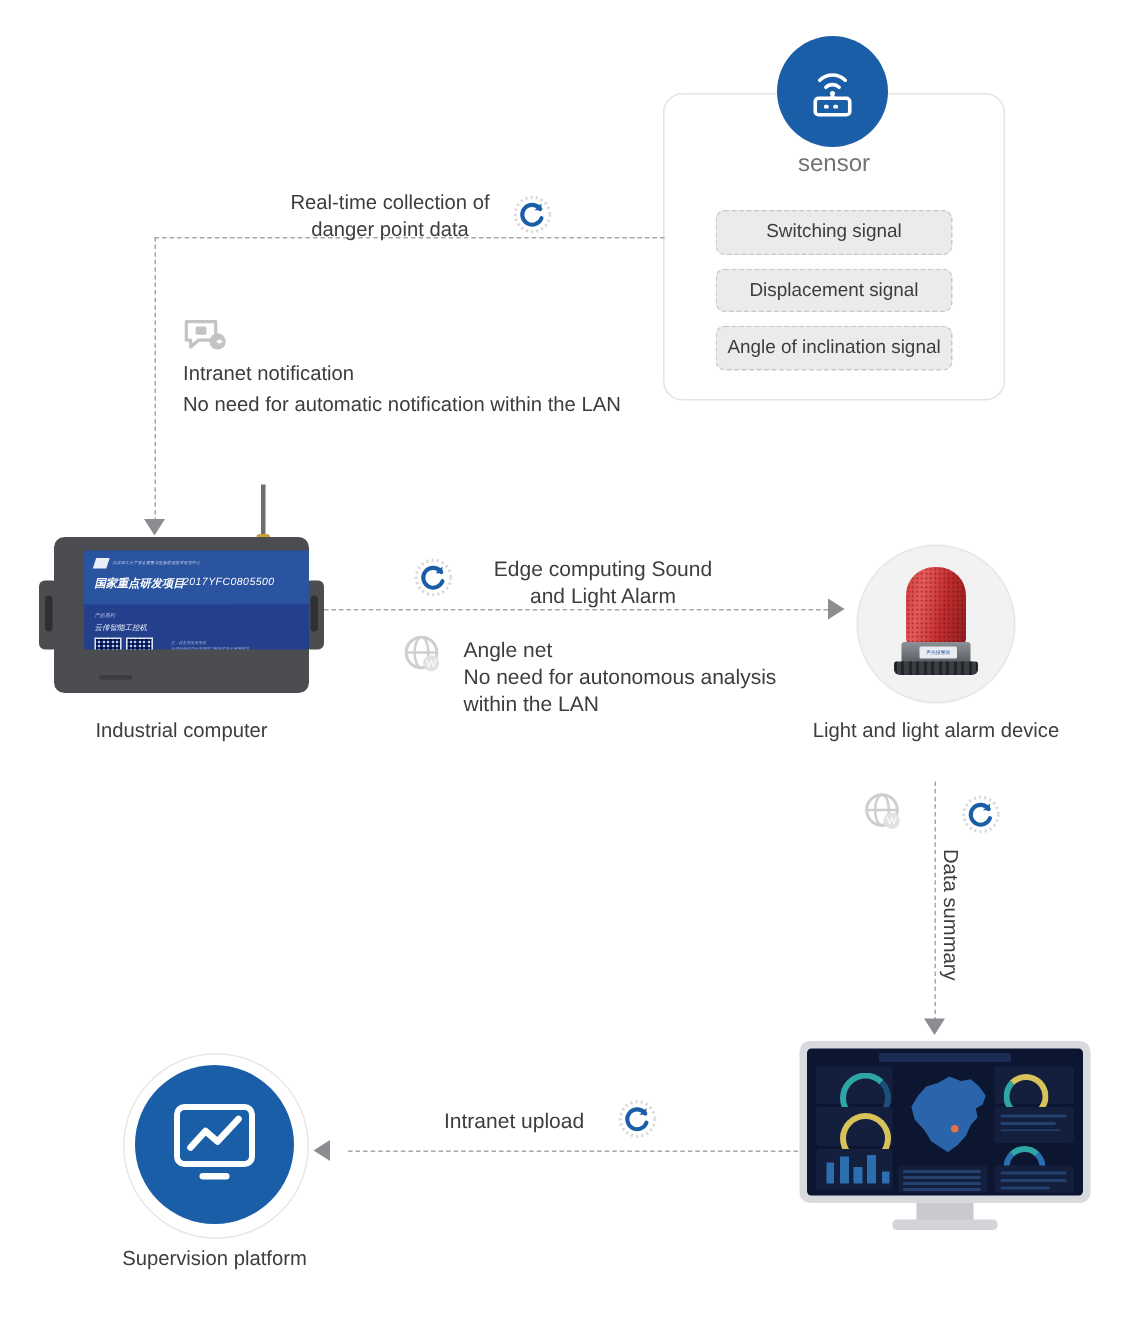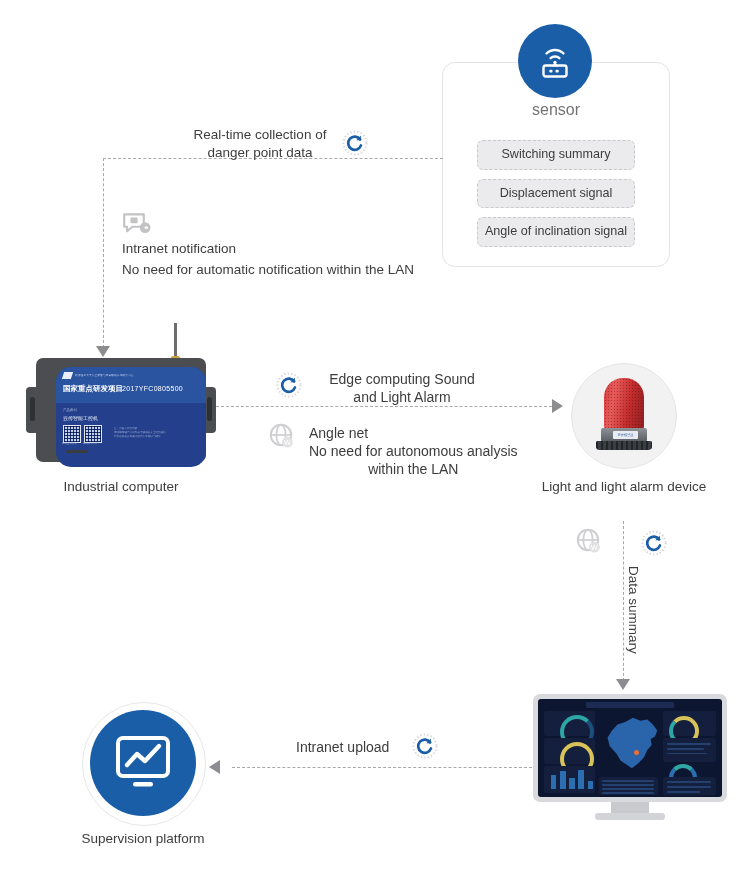--- a/index.html
+++ b/index.html
@@ -19,21 +19,20 @@
     background: #ffffff;
   }
   .abs { position: absolute; }
 
   
   .lbl {
     font-size: 13.5px;
     color: #3d3d3d;
     line-height: 1.32;
     white-space: pre-line;
-    text-align: center;
   }
   .node-caption {
     font-size: 13.5px;
     color: #3d3d3d;
     text-align: center;
     white-space: nowrap;
   }
 
   
   #sensor-panel {
@@ -129,24 +128,25 @@
   .ipc-ear::after {
     content: "";
     position: absolute;
     left: 4px; top: 10px;
     width: 5px; height: 24px;
     background: #2f3032;
     border-radius: 3px;
   }
   #ipc-screen {
     left: 20px; top: 9px;
-    width: 150px; height: 100px;
+    width: 150px; height: 66px;
     background: #24408c;
-    border-radius: 15px;
+    border-radius: 2px;
     overflow: hidden;
+    font-style: italic;
   }
   #ipc-screen-top {
     left: 0; top: 0;
     width: 150px; height: 36px;
     background: #2a53a0;
   }
   #ipc-brand-line {
     left: 7px; top: 6px;
     font-size: 2.6px;
     color: #cfd9ee;
@@ -394,21 +394,21 @@
       <path d="M17.2 26.5 L21 22.8 L24.8 26.5 Z" fill="#ffffff"></path>
       <rect x="9.5" y="25.5" width="23" height="11" rx="2.2" fill="none" stroke="#ffffff" stroke-width="2.4"></rect>
       <rect x="15.3" y="29.8" width="3.2" height="2.6" rx="1" fill="#ffffff"></rect>
       <rect x="21.5" y="29.8" width="3.2" height="2.6" rx="1" fill="#ffffff"></rect>
     </svg>
   </div>
 
   <div class="abs" id="sensor-title">sensor</div>
 
   <div class="abs" id="signal-list">
-    <div class="signal-chip">Switching summary</div>
+    <div class="signal-chip">Switching signal</div>
     <div class="signal-chip">Displacement signal</div>
     <div class="signal-chip">Angle of inclination
 signal</div>
   </div>
 
   <div class="abs dash-h" style="left:103px; top:158px; width:340px;"></div>
   <div class="abs dash-v" style="left:103px; top:158px; height:190px;"></div>
   <div class="abs arrow-down" style="left:96px; top:346px;"></div>
 
   <div class="abs lbl" style="left:180px; top:126px; width:160px; text-align:center;">Real-time collection of

